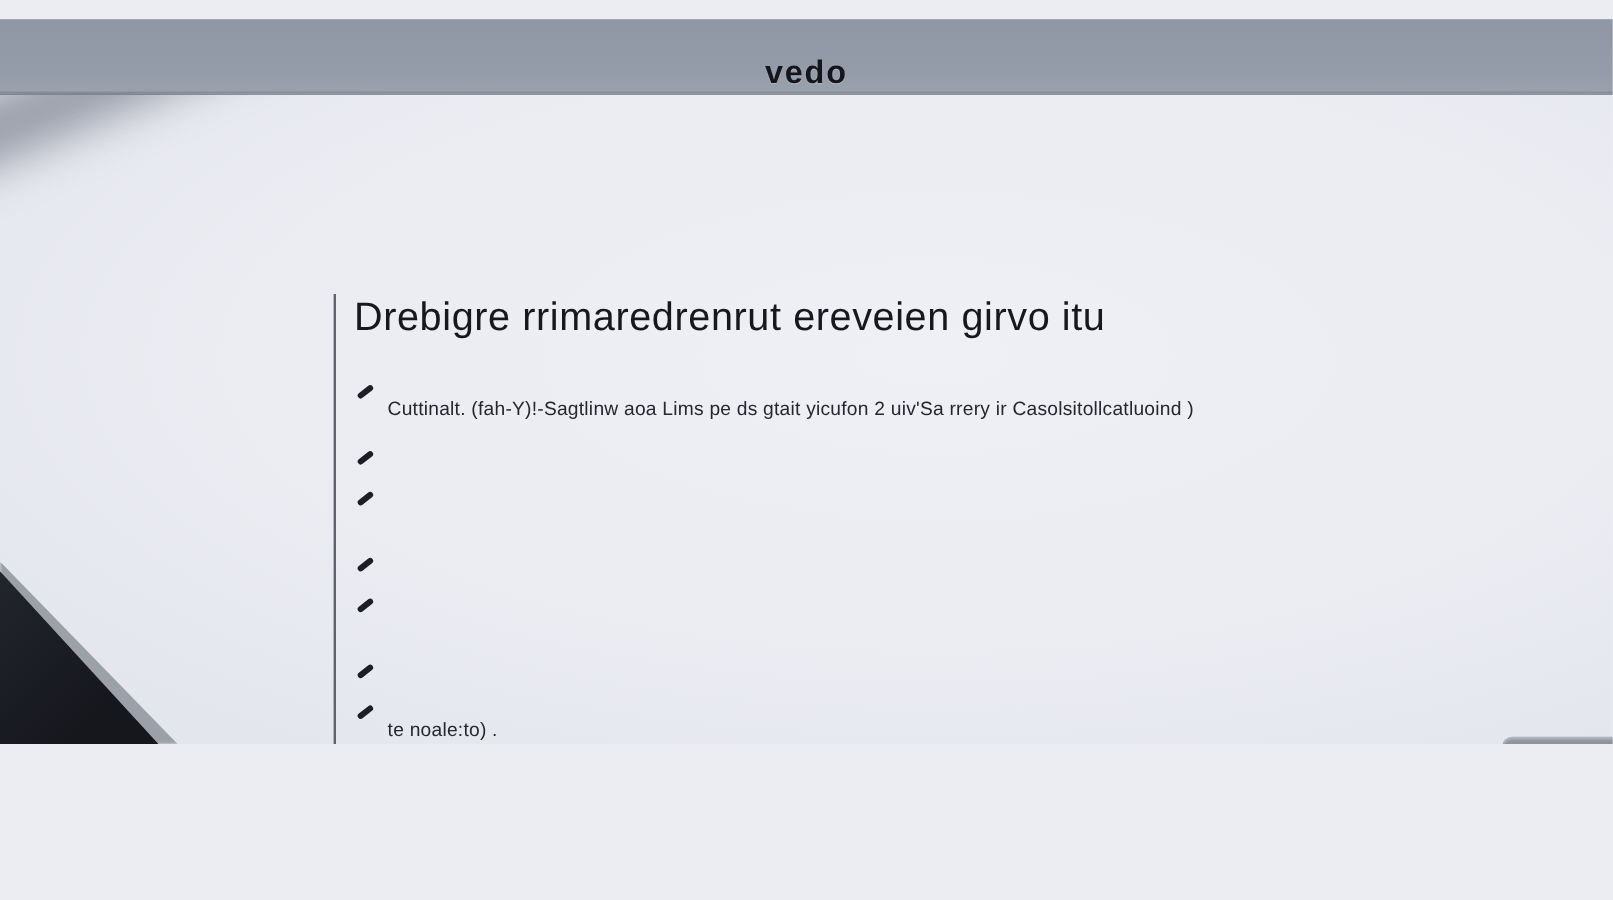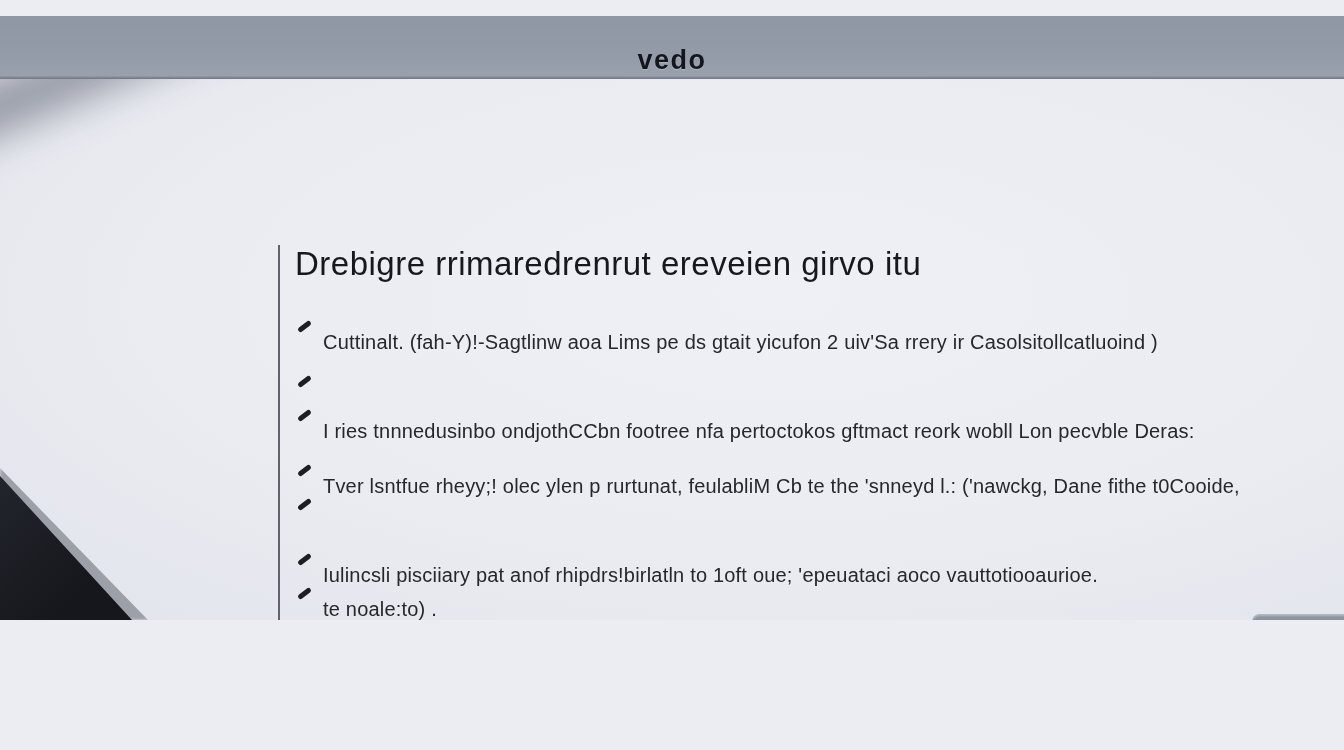--- a/index.html
+++ b/index.html
@@ -90,21 +90,21 @@
   .pen-icon {
     flex: 0 0 auto;
     width: 15px;
     height: 5px;
     margin: 0 11px 0 2px;
     background: #1C1E24;
     border-radius: 2.5px;
     transform: rotate(-38deg);
   }
   .bullet-text {
-    font-size: 20px;
+    font-size: 16px;
     color: #26272D;
     letter-spacing: 0.2px;
     margin-top: 32px;
   }
   
   .device-edge {
     position: absolute;
     left: 0;
     bottom: 0;
     width: 150px;
@@ -165,38 +165,35 @@
           <span class="bullet-text">Cuttinalt. (fah-Y)!-Sagtlinw aoa Lims pe ds gtait yicufon 2 uiv'Sa rrery ir Casolsitollcatluoind )</span>
         </div>
       </div>
 
       <div class="group">
         <div class="bullet-row">
           <span class="pen-icon"></span>
         </div>
         <div class="bullet-row">
           <span class="pen-icon"></span>
-          <span class="bullet-text">I ries tnnnedusinbo ondjothCCbn footree nfa pertoctokos gftmact reork wobll Lon pecvble Deras:</span>
-        </div>
-      </div>
-
-      <div class="group">
-        <div class="bullet-row">
-          <span class="pen-icon"></span>
-          <span class="bullet-text">Tver lsntfue rheyy;! olec ylen p rurtunat, feulabliM Cb te the 'snneyd l.: ('nawckg, Dane fithe t0Cooide,</span>
-        </div>
-        <div class="bullet-row">
-          <span class="pen-icon"></span>
-        </div>
-      </div>
-
-      <div class="group">
-        <div class="bullet-row">
-          <span class="pen-icon"></span>
-          <span class="bullet-text">Iulincsli pisciiary pat anof rhipdrs!birlatln to 1oft oue; 'epeuataci aoco vauttotiooaurioe.</span>
+        </div>
+      </div>
+
+      <div class="group">
+        <div class="bullet-row">
+          <span class="pen-icon"></span>
+        </div>
+        <div class="bullet-row">
+          <span class="pen-icon"></span>
+        </div>
+      </div>
+
+      <div class="group">
+        <div class="bullet-row">
+          <span class="pen-icon"></span>
         </div>
         <div class="bullet-row">
           <span class="pen-icon"></span>
           <span class="bullet-text">te noale:to) .</span>
         </div>
       </div>
     </div>
 
     <div class="device-edge"></div>
     <div class="device-body"></div>

